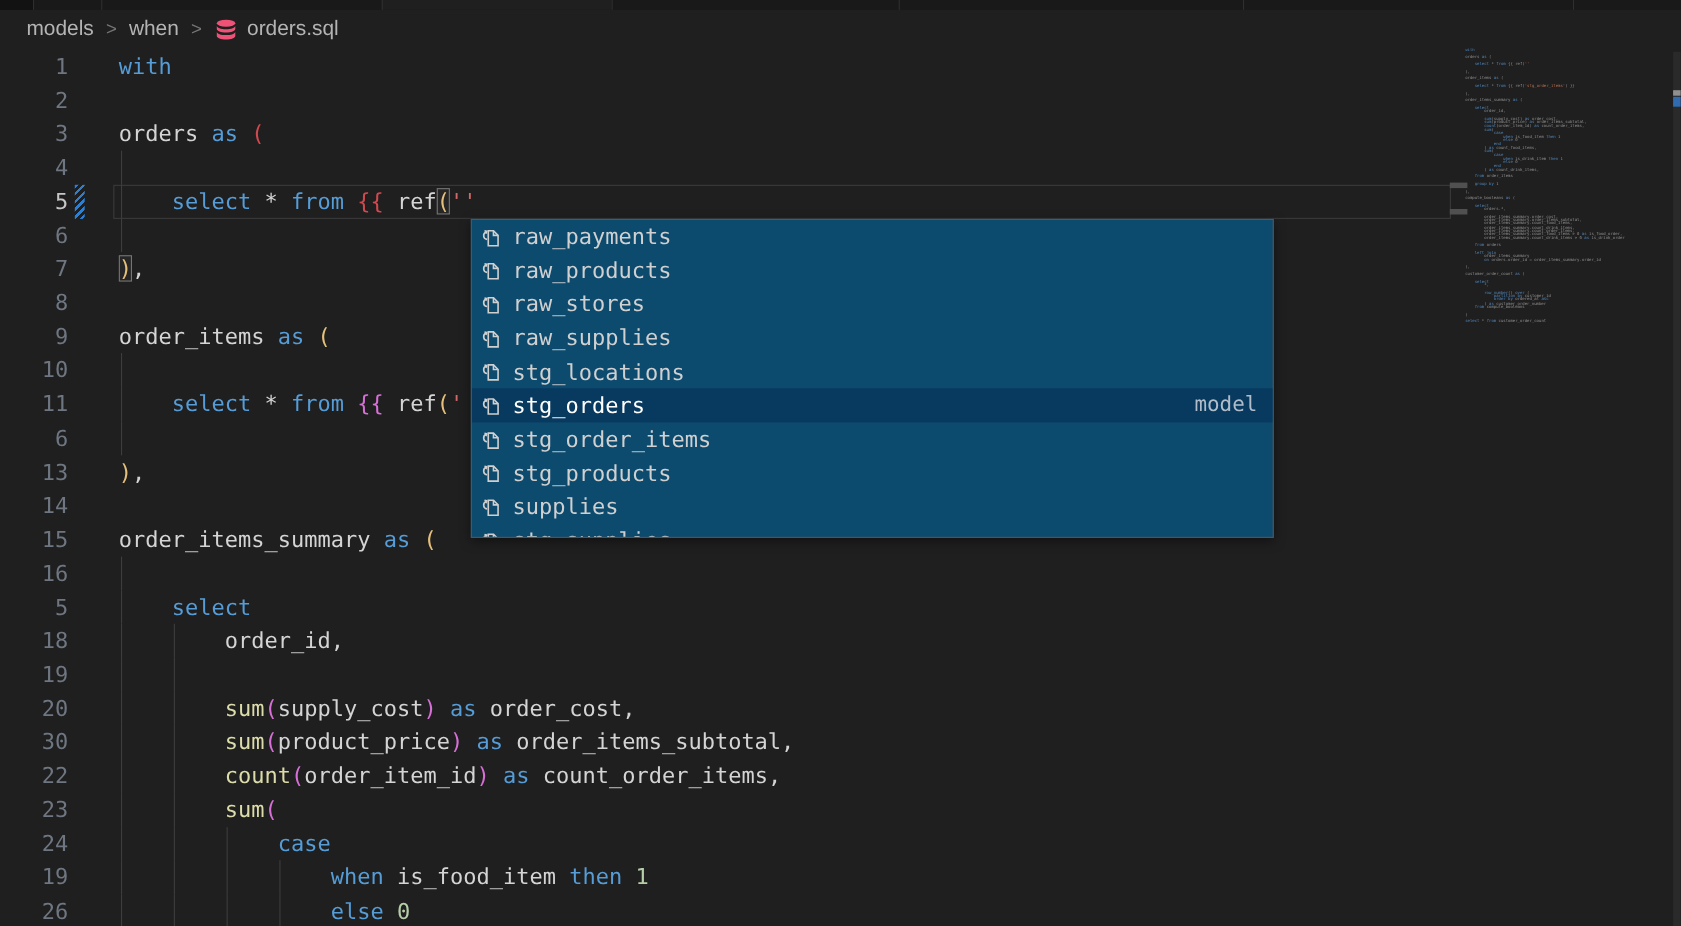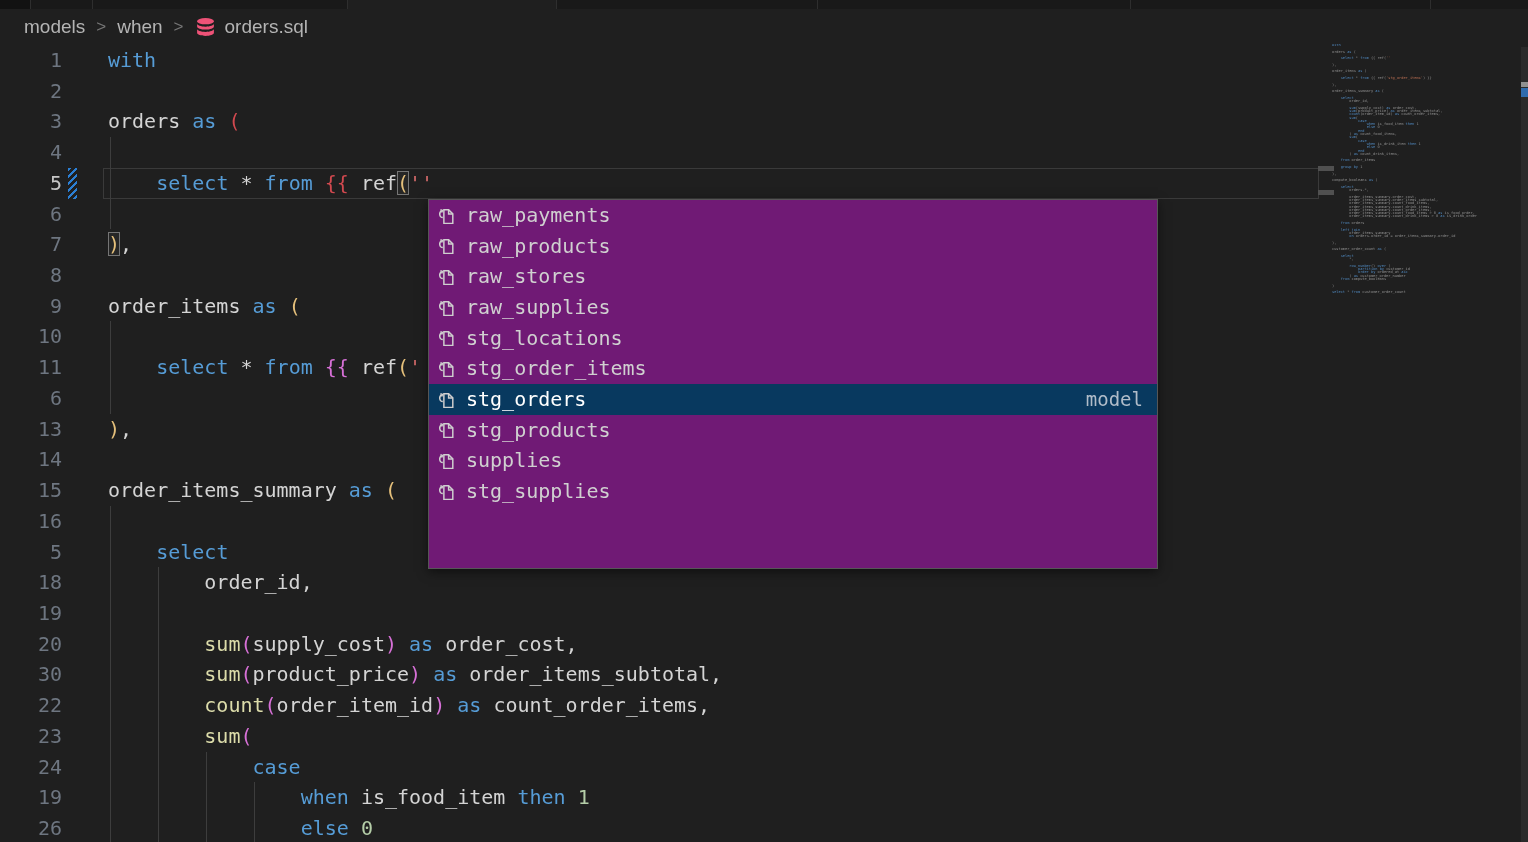--- a/index.html
+++ b/index.html
@@ -38,22 +38,22 @@
   .tok-id { color:#d4d4d4; }
   .tok-fn { color:#dcdcaa; }
   .tok-num { color:#b5cea8; }
   .tok-str { color:#d16969; }
   .tok-bgold { color:#e5c07b; }
   .tok-bpink { color:#d670d6; }
   .tok-bred { color:#d1494f; }
   .tok-box { outline:1px solid rgba(160,160,160,0.65); outline-offset:-1px; background:rgba(90,90,90,0.12); }
 
   
-  #suggest { position:absolute; left:428px; top:199px; width:730px; height:370px;
-             background:#701a75; border:1px solid #565656; box-shadow:0 3px 10px rgba(0,0,0,0.5);
+  #suggest { position:absolute; left:428px; top:199px; width:730px; height:290px;
+             background:#0c4a6e; border:1px solid #565656; box-shadow:0 3px 10px rgba(0,0,0,0.5);
              overflow:hidden; z-index:10; }
   .sg-row { height:30.66px; display:flex; align-items:center; padding:0 14px 0 7px;
             font:20px/30.66px "DejaVu Sans Mono", monospace; color:#d0d0d0; cursor:pointer; }
   .sg-row .sg-icon { width:21px; height:21px; margin-right:9px; flex:none; }
   .sg-row.selected { background:#08395f; color:#ffffff; }
   .sg-row .sg-detail { margin-left:auto; color:#b0bcc9; font-size:19px; }
 
   
   #minimap { position:absolute; left:1332px; top:44px; width:186px; height:780px; overflow:hidden;
              font:3.6px/3.3px "DejaVu Sans Mono", monospace; color:#909090; white-space:pre;
@@ -197,38 +197,38 @@
     </div>
     <div class="sg-row">
   <svg class="sg-icon" viewBox="0 0 20 20" fill="none" stroke="#cfcfcf" stroke-width="1.4">
     <path d="M7.5 4.5 H12 L16 8.5 V17.5 H7.5 Z"></path>
     <path d="M12 4.5 V8.5 H16"></path>
     <path d="M6.5 12 C3 12 2.5 7 5.5 5.5"></path>
     <path d="M4.2 4.6 L6.2 5.1 L5.4 7.1" stroke-linejoin="round"></path>
   </svg>
 <span>stg_locations</span>
     </div>
-    <div class="sg-row">
-  <svg class="sg-icon" viewBox="0 0 20 20" fill="none" stroke="#cfcfcf" stroke-width="1.4">
-    <path d="M7.5 4.5 H12 L16 8.5 V17.5 H7.5 Z"></path>
-    <path d="M12 4.5 V8.5 H16"></path>
-    <path d="M6.5 12 C3 12 2.5 7 5.5 5.5"></path>
-    <path d="M4.2 4.6 L6.2 5.1 L5.4 7.1" stroke-linejoin="round"></path>
-  </svg>
-<span>stg_order_items</span>
-    </div>
     <div class="sg-row selected">
   <svg class="sg-icon" viewBox="0 0 20 20" fill="none" stroke="#cfcfcf" stroke-width="1.4">
     <path d="M7.5 4.5 H12 L16 8.5 V17.5 H7.5 Z"></path>
     <path d="M12 4.5 V8.5 H16"></path>
     <path d="M6.5 12 C3 12 2.5 7 5.5 5.5"></path>
     <path d="M4.2 4.6 L6.2 5.1 L5.4 7.1" stroke-linejoin="round"></path>
   </svg>
 <span>stg_orders</span>
       <span class="sg-detail">model</span>
+    </div>
+    <div class="sg-row">
+  <svg class="sg-icon" viewBox="0 0 20 20" fill="none" stroke="#cfcfcf" stroke-width="1.4">
+    <path d="M7.5 4.5 H12 L16 8.5 V17.5 H7.5 Z"></path>
+    <path d="M12 4.5 V8.5 H16"></path>
+    <path d="M6.5 12 C3 12 2.5 7 5.5 5.5"></path>
+    <path d="M4.2 4.6 L6.2 5.1 L5.4 7.1" stroke-linejoin="round"></path>
+  </svg>
+<span>stg_order_items</span>
     </div>
     <div class="sg-row">
   <svg class="sg-icon" viewBox="0 0 20 20" fill="none" stroke="#cfcfcf" stroke-width="1.4">
     <path d="M7.5 4.5 H12 L16 8.5 V17.5 H7.5 Z"></path>
     <path d="M12 4.5 V8.5 H16"></path>
     <path d="M6.5 12 C3 12 2.5 7 5.5 5.5"></path>
     <path d="M4.2 4.6 L6.2 5.1 L5.4 7.1" stroke-linejoin="round"></path>
   </svg>
 <span>stg_products</span>
     </div>

